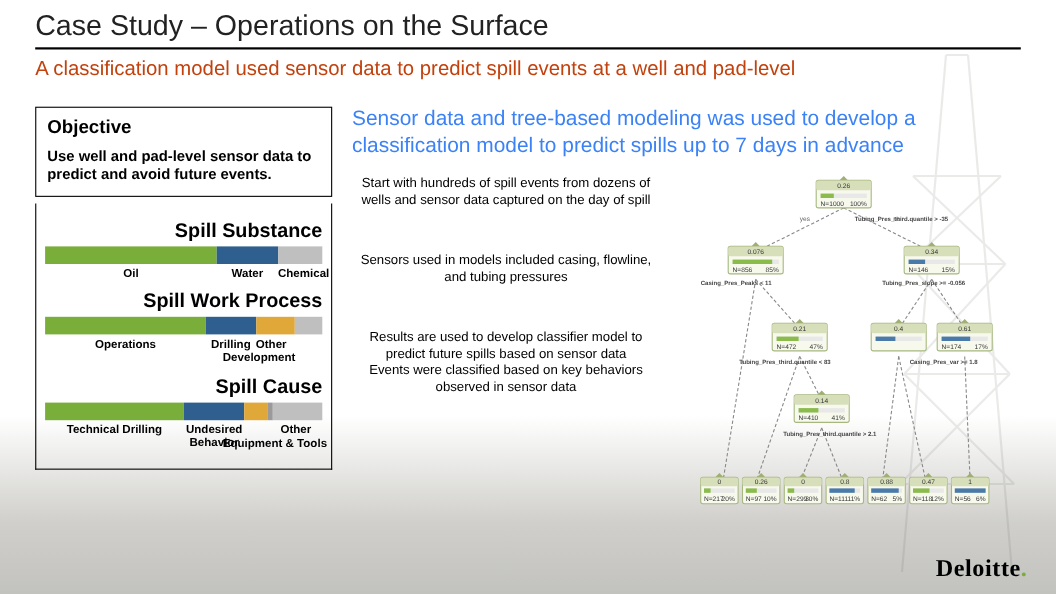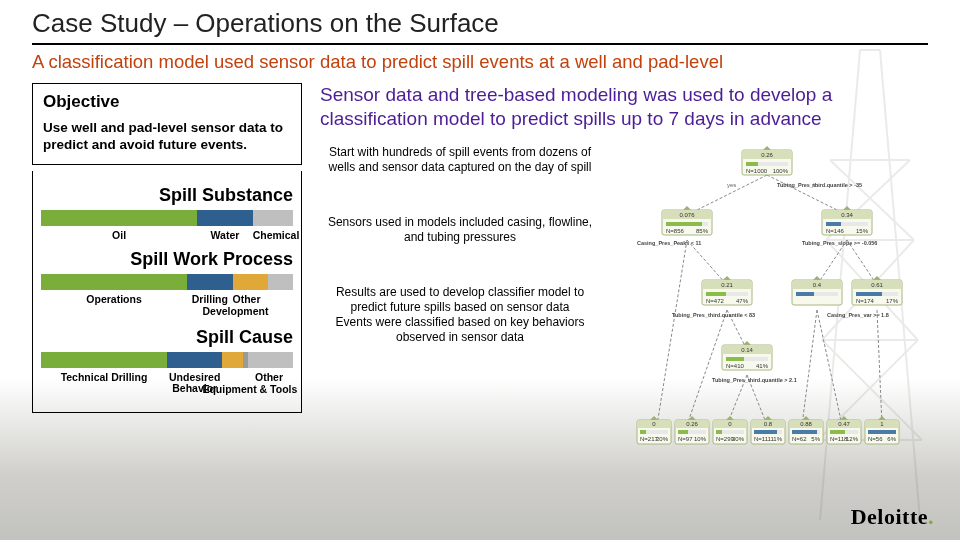--- a/index.html
+++ b/index.html
@@ -16,21 +16,21 @@
     pointer-events: none;
   }
   .derrick svg { width: 100%; height: 100%; }
 
   .slide { padding: 8px 32px 0 32px; position: relative; z-index: 1; }
 
   h1.title { font-size: 26px; font-weight: 400; color: #222; }
   .rule { height: 2px; background: #000; margin: 4px 0 6px 0; }
   .subtitle { font-size: 18.5px; color: #c2410c; }
 
-  .cols { display: flex; gap: 18px; margin-top: 10px; }
+  .cols { display: flex; gap: 18px; margin-top: 24px; }
   .left { width: 270px; }
   .right { flex: 1; display: flex; gap: 10px; }
   .right-text { width: 280px; }
   .right-tree { flex: 1; position: relative; }
 
   .box { border: 1px solid #000; padding: 8px 10px 10px 10px; margin-bottom: 6px; }
   .obj-title { font-size: 17px; font-weight: 700; }
   .obj-body { font-size: 13.5px; font-weight: 700; margin-top: 8px; line-height: 1.25; }
 
   .chart-group { border: 1px solid #000; border-top: none; padding: 6px 8px 18px 8px; }
@@ -38,21 +38,21 @@
   .bar { display: flex; width: 100%; height: 16px; }
   .seg { height: 100%; }
   .green { background: #7aae3a; }
   .blue  { background: #2f5f8f; }
   .gold  { background: #e0a838; }
   .grey  { background: #bfbfbf; }
   .dgrey { background: #9a9a9a; }
   .labels { display: flex; font-size: 10.5px; margin-top: 4px; line-height: 1.05; font-weight: bold; }
   .labels span { text-align: center; }
 
-  .headline { font-size: 19px; line-height: 1.25; color: #4c1d95; margin-bottom: 14px; }
+  .headline { font-size: 19px; line-height: 1.25; color: #3b82f6; margin-bottom: 14px; }
 
   .step { font-size: 12px; text-align: center; line-height: 1.25; padding: 0 4px; margin-bottom: 40px; }
 
   
   .tree svg { width: 100%; height: 320px; }
   .node-box { fill: #f7f9ec; stroke: #a6b880; stroke-width: 1; }
   .node-hdr { fill: #d7deba; }
   .node-txt { font-size: 6px; fill: #333; font-family: Arial, sans-serif; }
   .split-txt { font-size: 5.5px; fill: #444; font-weight: 700; }
   .yn { font-size: 6px; fill: #666; }

